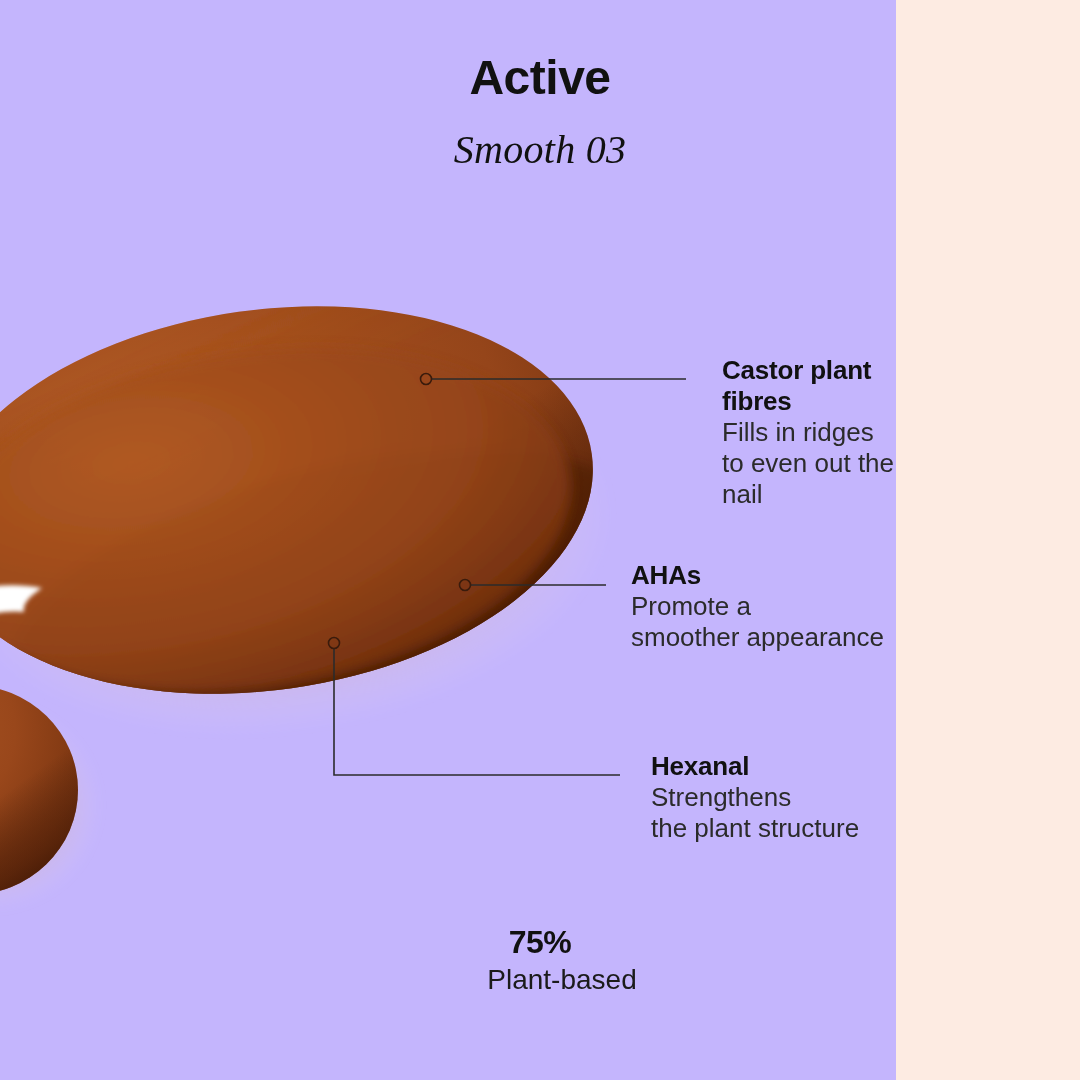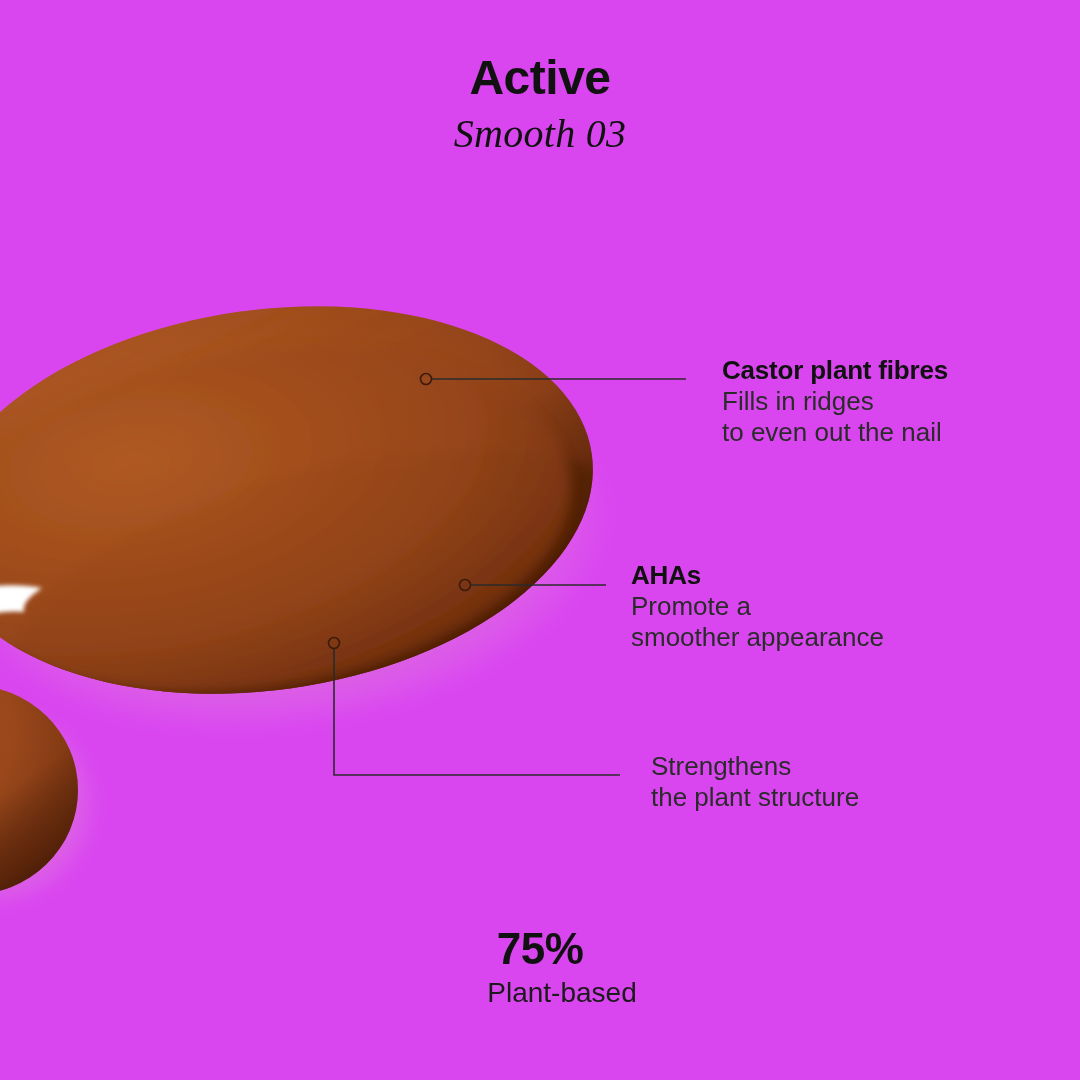--- a/index.html
+++ b/index.html
@@ -9,23 +9,23 @@
   }
   body {
     width: 1080px;
     height: 1080px;
     background: #fdebe2;
     font-family: "Liberation Sans", sans-serif;
     overflow: hidden;
   }
   #stage {
     position: relative;
-    width: 1080px;
-    height: 1080px;
-    background: #d946ef;
+    width: 896px;
+    height: 1080px;
+    background: #c4b5fd;
     overflow: hidden;
   }
 
   
   .header {
     position: absolute;
     top: 52px;
     left: 0;
     width: 1080px;
     text-align: center;
@@ -39,21 +39,21 @@
     color: #111111;
     line-height: 1.1;
   }
   .title-sub {
     display: block;
     font-family: "Liberation Serif", serif;
     font-style: italic;
     font-size: 40px;
     color: #111111;
     line-height: 1.25;
-    margin-top: 4px;
+    margin-top: 20px;
     letter-spacing: 0.3px;
   }
 
   
   .artwork {
     position: absolute;
     inset: 0;
     width: 1080px;
     height: 1080px;
     pointer-events: none;
@@ -96,21 +96,21 @@
   .footer-stat {
     position: absolute;
     left: 0;
     top: 925px;
     width: 1080px;
     text-align: center;
   }
   .stat-value {
     display: block;
     font-weight: bold;
-    font-size: 44px;
+    font-size: 32px;
     color: #111111;
     line-height: 1.1;
     letter-spacing: -0.5px;
   }
   .stat-label {
     display: block;
     font-size: 28px;
     color: #1b1b1b;
     line-height: 1.2;
     margin-top: 3px;
@@ -221,20 +221,21 @@
 to even out the nail</span>
   </div>
 
   <div class="callout" id="callout-ahas">
     <span class="callout-title">AHAs</span>
     <span class="callout-body">Promote a
 smoother appearance</span>
   </div>
 
   <div class="callout" id="callout-hexanal">
+    <span class="callout-title">Hexanal</span>
     <span class="callout-body">Strengthens
 the plant structure</span>
   </div>
 
   <div class="footer-stat">
     <span class="stat-value">75%</span>
     <span class="stat-label">Plant-based</span>
   </div>
 
 </div>

